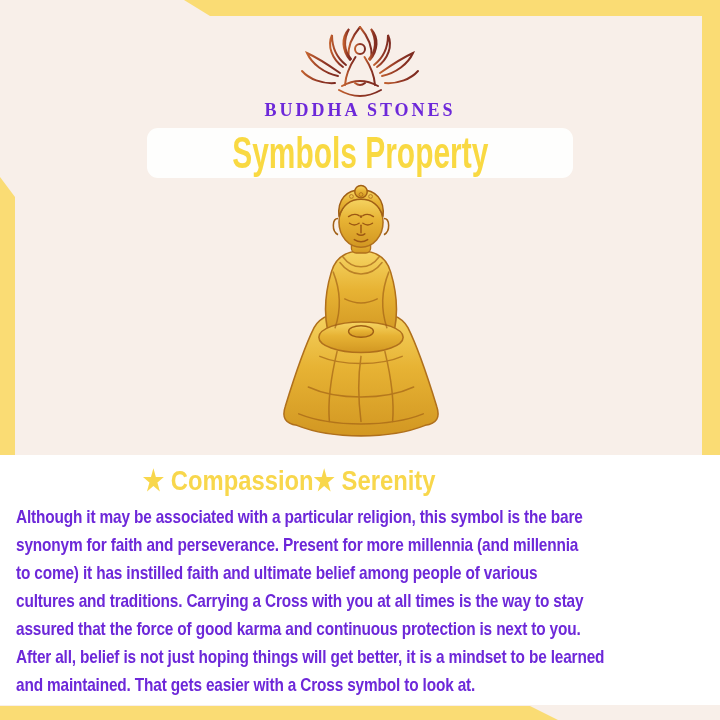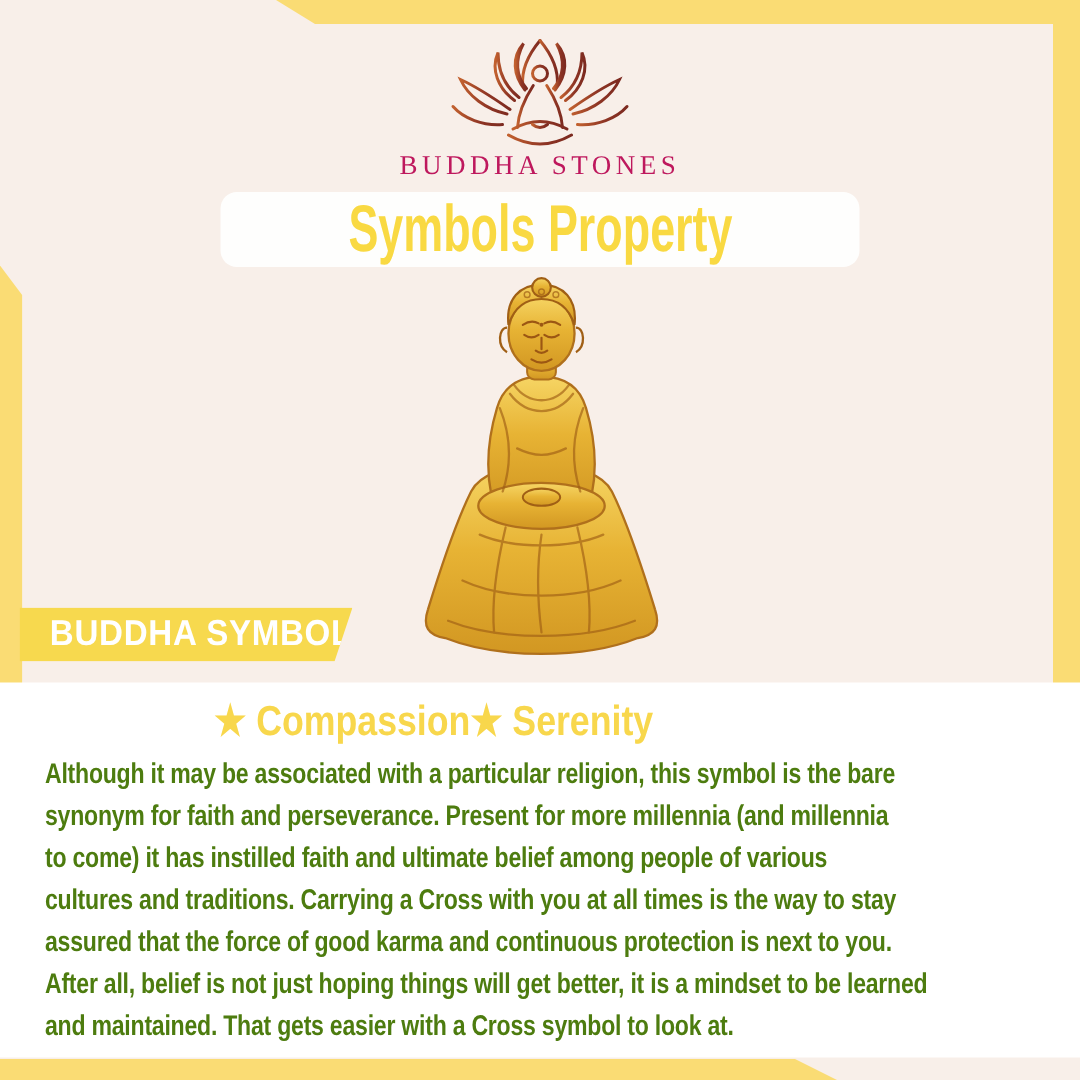--- a/index.html
+++ b/index.html
@@ -15,41 +15,41 @@
     clip-path:polygon(0 0,100% 0,100% 100%,0 516px);}
   .band-left{left:0;top:177px;width:15px;height:526px;
     clip-path:polygon(0 0,100% 20px,100% 511px,0 100%);}
   .band-bottom{left:0;top:706px;width:558px;height:14px;
     clip-path:polygon(0 0,530px 0,100% 100%,0 100%);}
   
   .content-area{position:absolute;left:0;top:455px;width:720px;height:250px;background:#ffffff;}
   
   .logo{position:absolute;left:290px;top:24px;width:140px;height:76px;}
   .brand-name{position:absolute;left:0;top:100px;width:720px;text-align:center;
-    font-family:"Liberation Serif",serif;font-size:18px;font-weight:400;
-    letter-spacing:3px;color:#be185d;}
+    font-family:"Liberation Serif",serif;font-size:18px;font-weight:700;
+    letter-spacing:3px;color:#6d28d9;}
   
   .title-banner{position:absolute;left:147px;top:128px;width:426px;height:50px;
     background:#fefefd;display:flex;align-items:center;justify-content:center;border-radius:11px;}
   .page-title{font-size:44px;font-weight:700;color:#f9d942;white-space:nowrap;
     transform:scaleX(0.68);transform-origin:center;letter-spacing:0;}
   
   .buddha{position:absolute;left:270px;top:184px;width:182px;height:272px;}
   
   .ribbon{position:absolute;left:13px;top:405px;width:222px;height:36px;background:#f7d94e;
     clip-path:polygon(0 0,100% 0,calc(100% - 12px) 100%,0 100%);
     display:flex;align-items:center;}
   .ribbon-label{color:#ffffff;font-size:24px;font-weight:700;letter-spacing:0.5px;
     padding-left:22px;white-space:nowrap;transform:scaleX(0.92);transform-origin:left center;}
   
   .props-heading{position:absolute;left:0;top:464px;width:579px;text-align:center;}
   .props-heading span{display:inline-block;font-size:28px;font-weight:700;color:#f8d74c;
     white-space:nowrap;transform:scaleX(0.85);transform-origin:center;}
   
-  .body-text{position:absolute;left:30px;top:503px;width:690px;color:#4d7c0f;}
+  .body-text{position:absolute;left:16px;top:503px;width:690px;color:#6d28d9;}
   .body-line{font-size:19px;font-weight:700;line-height:28px;letter-spacing:-0.2px;
     white-space:nowrap;transform:scaleX(0.81);transform-origin:left center;}
 </style>
 </head>
 <body>
 
 <div class="canvas">
 
   <div class="band band-top"></div>
   <div class="band band-right"></div>
@@ -149,23 +149,20 @@
       <path d="M78 120 C90 126 100 126 112 120"></path>
       <path d="M52 180 C75 190 115 190 138 180"></path>
       <path d="M40 212 C70 226 120 226 150 212"></path>
       <path d="M30 240 C65 254 125 254 160 240"></path>
       <path d="M70 175 C64 200 60 225 62 248"></path>
       <path d="M120 175 C126 200 130 225 128 248"></path>
       <path d="M95 180 C92 200 92 225 95 248"></path>
     </g>
   </svg>
 
-  <div class="ribbon">
-    <span class="ribbon-label">BUDDHA SYMBOL</span>
-  </div>
 
   <div class="props-heading">
     <span>★ Compassion★ Serenity</span>
   </div>
 
   <div class="body-text">
     <div class="body-line">Although it may be associated with a particular religion, this symbol is the bare</div>
     <div class="body-line">synonym for faith and perseverance. Present for more millennia (and millennia</div>
     <div class="body-line">to come) it has instilled faith and ultimate belief among people of various</div>
     <div class="body-line">cultures and traditions. Carrying a Cross with you at all times is the way to stay</div>

